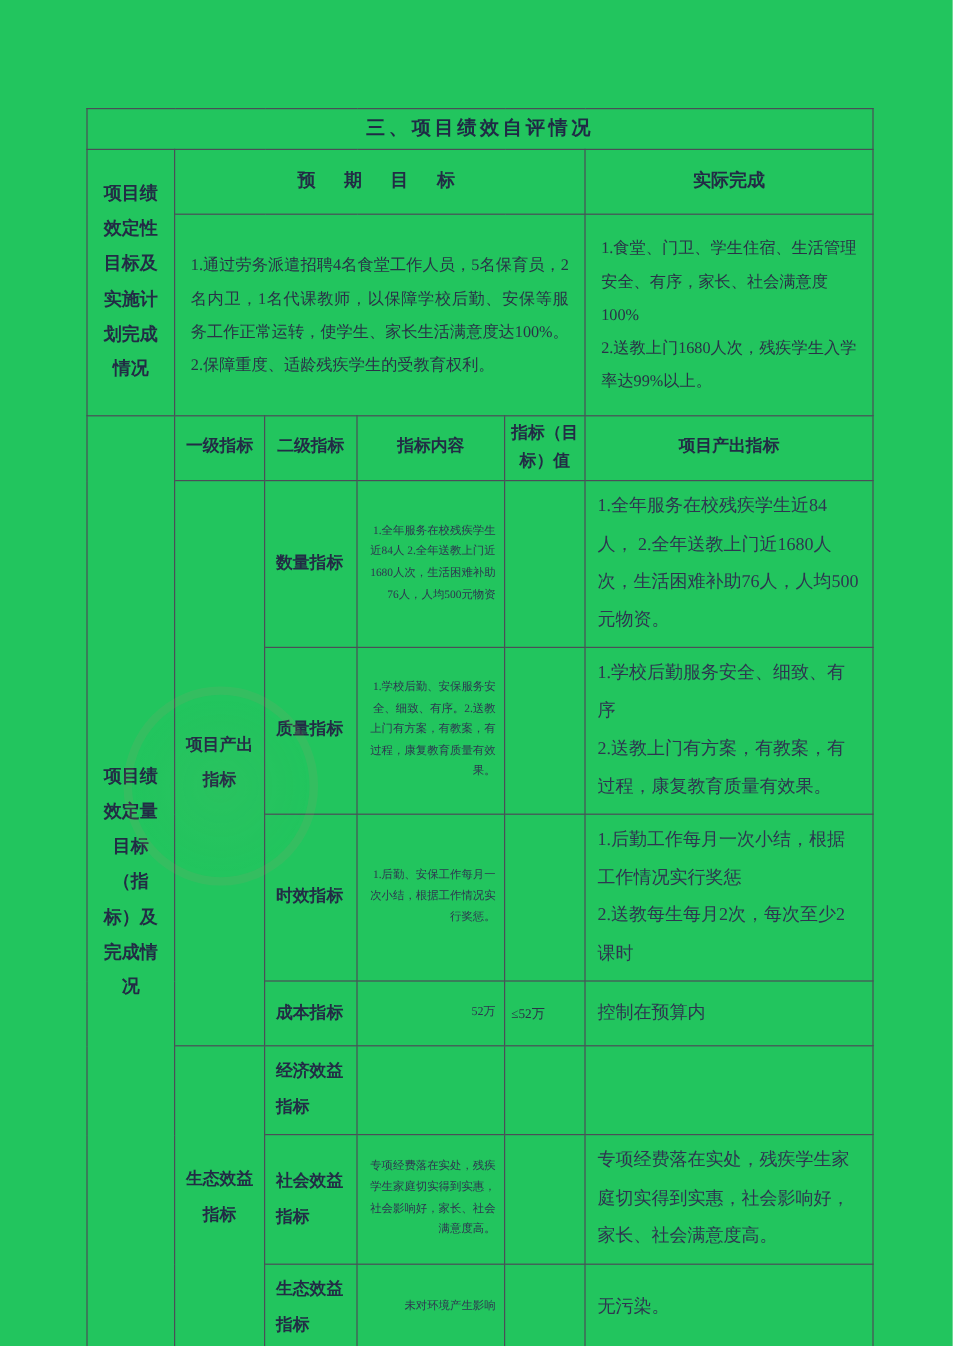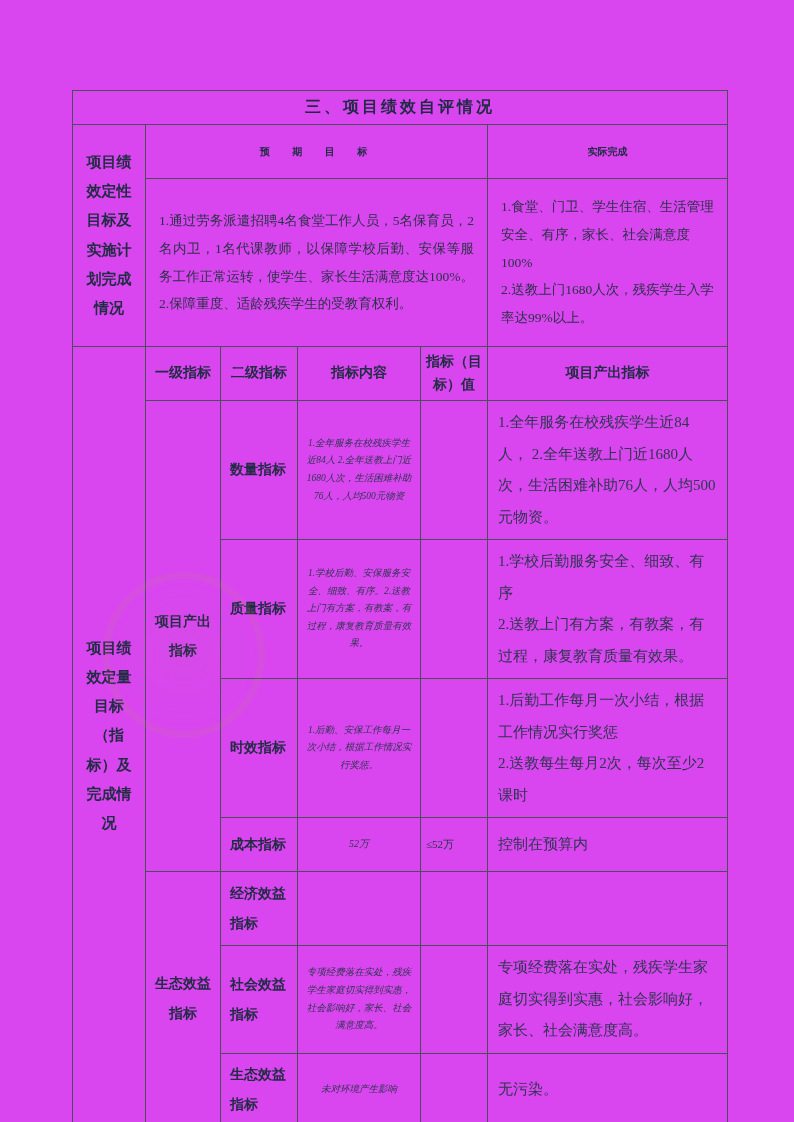--- a/index.html
+++ b/index.html
@@ -5,21 +5,21 @@
   html, body {
     margin: 0;
     padding: 0;
     background: #fbfbfa;
     font-family: "Liberation Serif", "DejaVu Serif", serif;
   }
   .canvas {
     position: relative;
     width: 794px;
     height: 1122px;
-    background: #d946ef;
+    background: #22c55e;
     overflow: hidden;
   }
   
   .seal-watermark {
     position: absolute;
     left: 103px;
     top: 572px;
     width: 148px;
     height: 152px;
     border: 7px solid rgba(186, 136, 116, 0.12);
@@ -70,21 +70,21 @@
     font-weight: bold;
     font-size: 15px;
     line-height: 1.95;
     padding: 0 12px;
     color: #222c45;
     word-break: break-all;
   }
   .col-header {
     text-align: center;
     font-weight: bold;
-    font-size: 10px;
+    font-size: 15px;
     color: #222c45;
     padding: 2px 4px;
     line-height: 1.5;
   }
   .expected-header {
     letter-spacing: 6px;
     word-spacing: 8px;
   }
   .ind-col-header {
     font-size: 14px;
@@ -114,24 +114,23 @@
     white-space: pre-line;
     vertical-align: middle;
     margin-top: 36px;
   }
   .expected-cell { text-align: justify; }
   .actual-cell { text-align: left; }
   .content-cell {
     font-size: 9.5px;
     line-height: 1.85;
     padding: 5px 7px;
-    text-align: center;
+    text-align: right;
     white-space: pre-line;
     color: #2e3650;
-    font-style: italic;
   }
   .target-cell {
     font-size: 11px;
     padding: 4px 5px;
     text-align: left;
     white-space: pre-line;
   }
   .actual-value-cell {
     font-size: 15px;
     line-height: 2.1;

